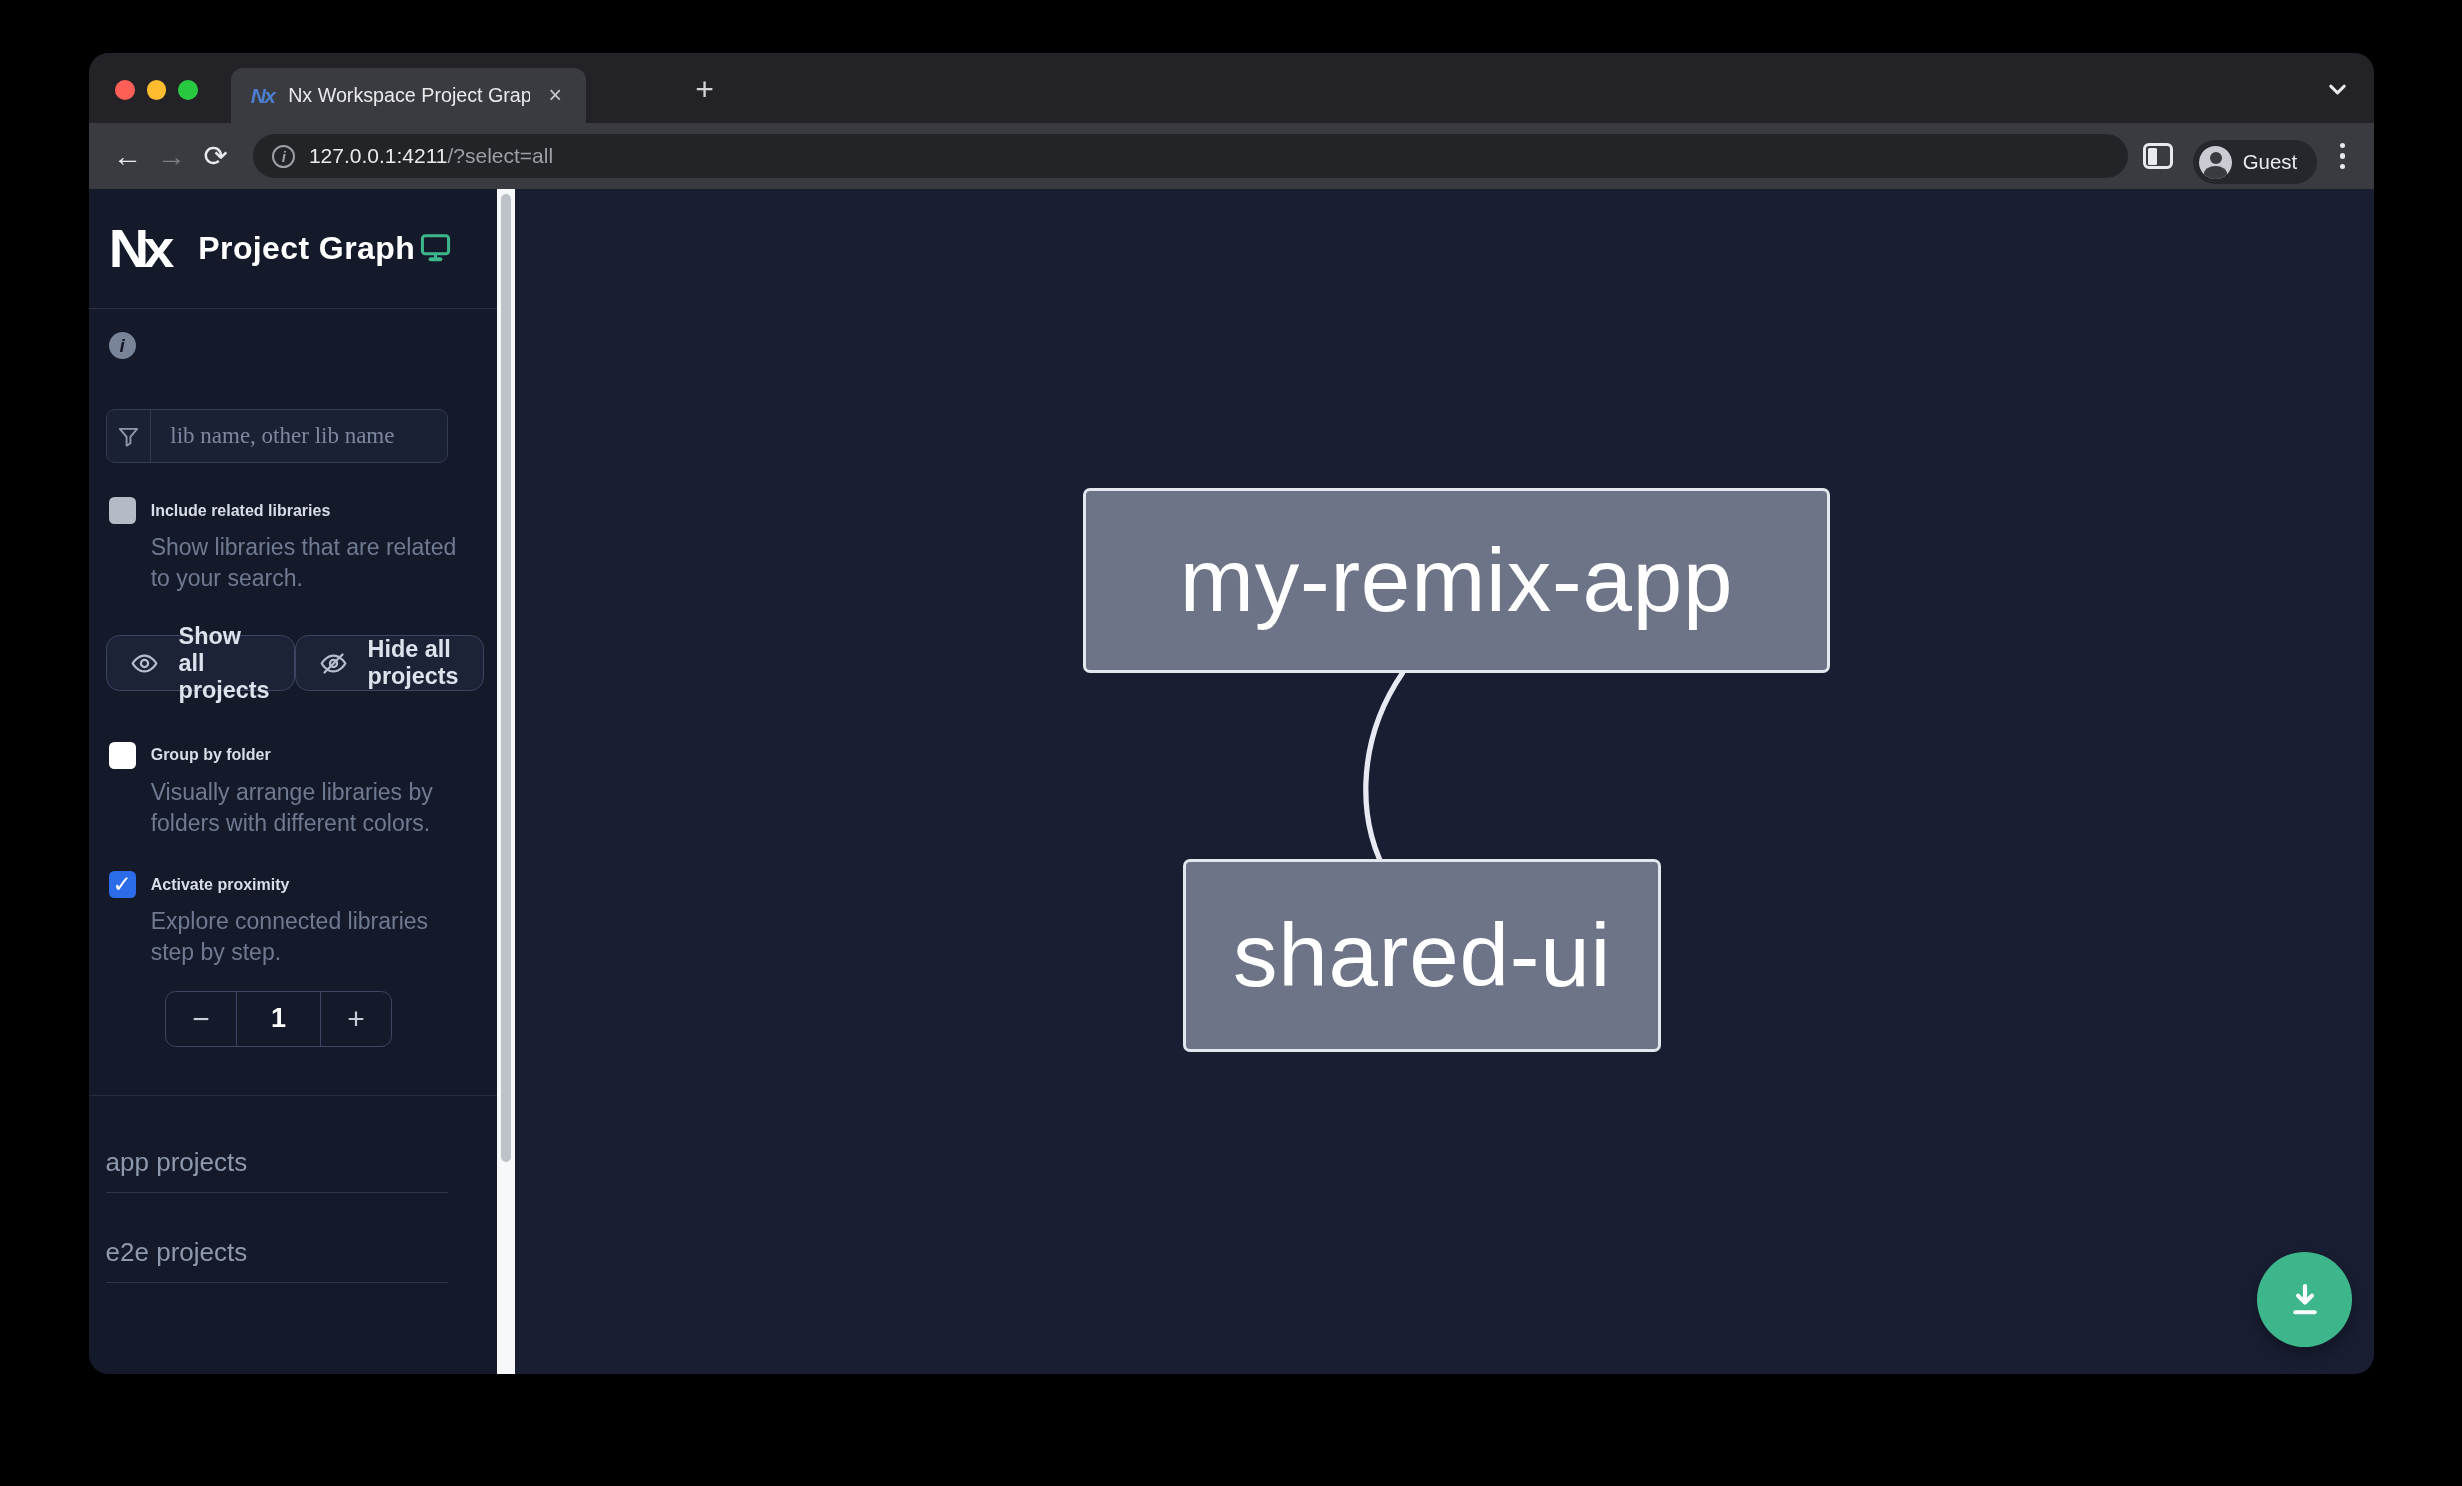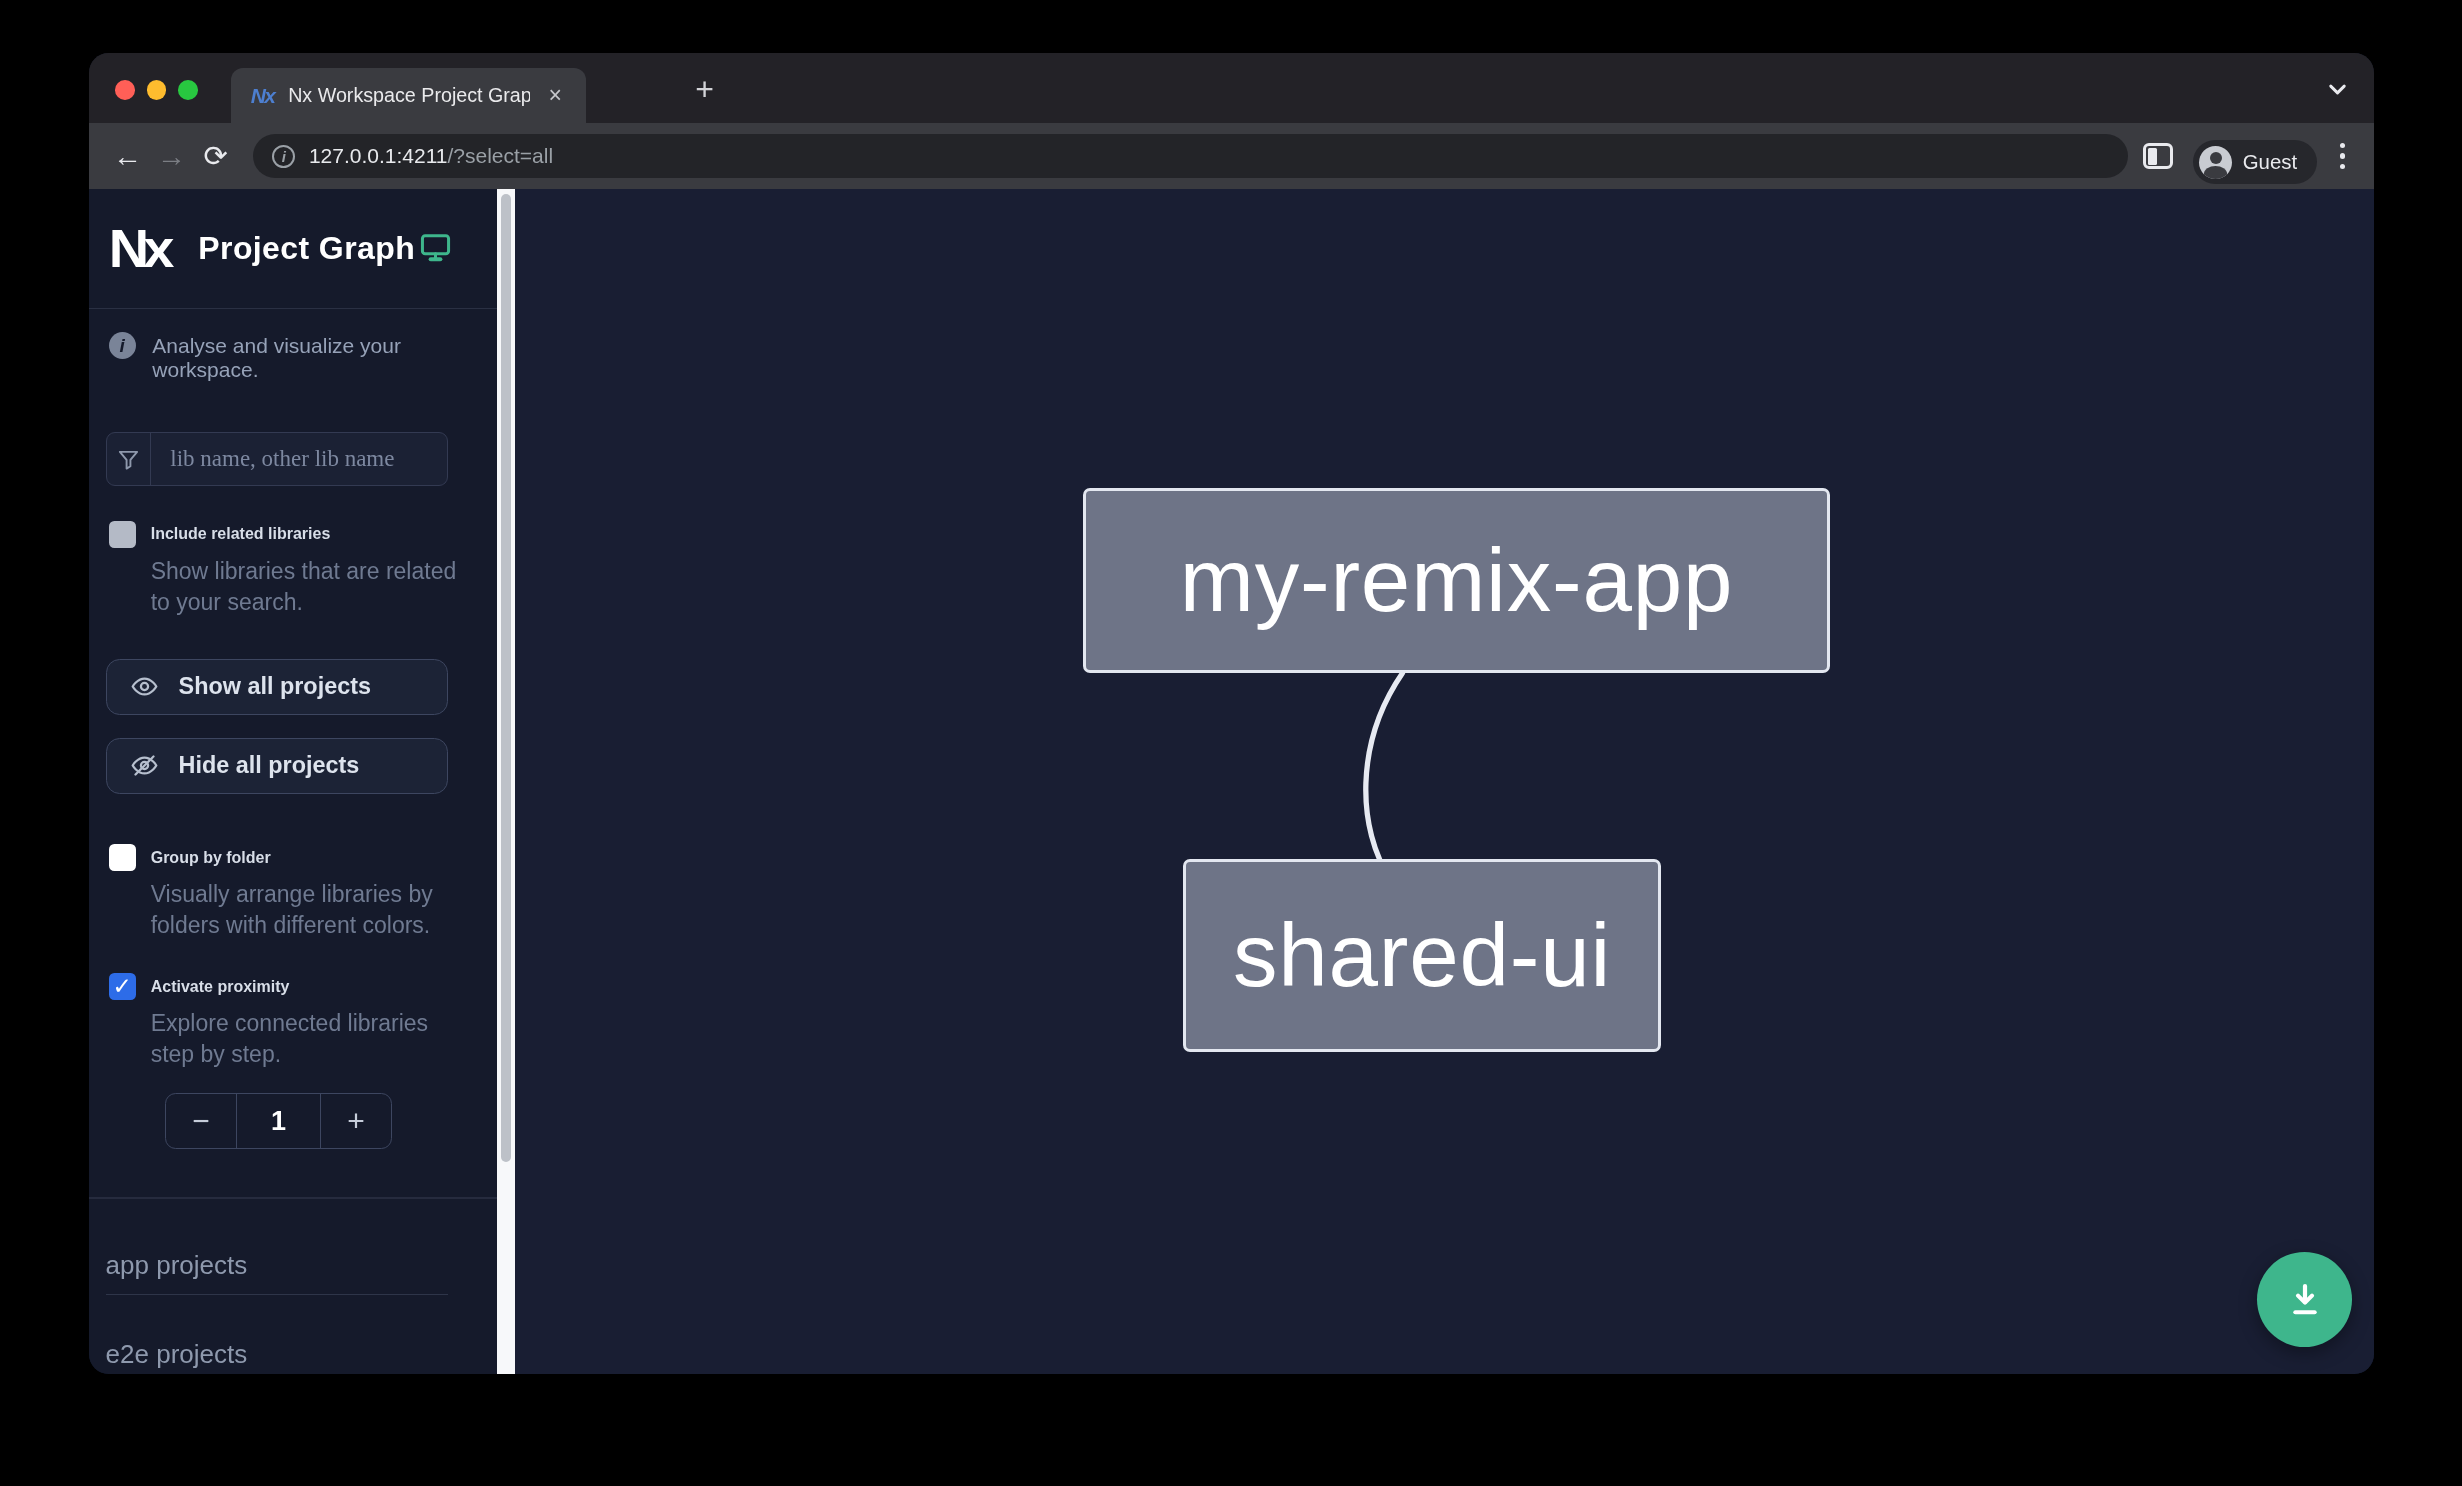--- a/index.html
+++ b/index.html
@@ -72,21 +72,21 @@
 
   .cb-row { margin:32px 19.7px 0; display:grid; grid-template-columns:42px 1fr; }
   .checkbox { width:27px; height:27px; border-radius:5.3px; background:#fff; margin-top:2.3px; position:relative; }
   .checkbox.muted { background:#b4bac6; }
   .checkbox.checked { background:#2d6ce8; }
   .checkbox.checked::after { content:"✓"; position:absolute; inset:0; color:#fff; font-size:23px; font-weight:700;
                              display:flex; align-items:center; justify-content:center; }
   .cb-label { font-size:16px; font-weight:600; color:#d8dee8; line-height:32px; }
   .cb-desc  { grid-column:2; font-size:23px; color:#6f7a91; line-height:31px; margin-top:5.3px; max-width:327px; }
 
-  .btn-stack { margin:41px 0 0 16.6px; width:342px; display:flex; flex-direction:column; gap:23px; }
+  .btn-stack { margin:41px 0 0 16.6px; width:342px; display:flex; flex-direction:row; }
   .sb-btn { height:56px; background:#1c2336; border:1.5px solid #3d4660; border-radius:13.6px;
             display:flex; align-items:center; gap:21px; padding:0 24px; color:#dde3ed; font-size:23.4px; font-weight:600; }
   .sb-btn svg { flex:none; }
 
   .stepper { margin:23px 0 0 76px; width:227px; height:56px; border:1.5px solid #3d4660; border-radius:10.6px;
              display:flex; align-items:stretch; overflow:hidden; }
   .step-btn { flex:0 0 70px; display:flex; align-items:center; justify-content:center; font-size:30px; color:#c6cdda; }
   .step-val { flex:1; display:flex; align-items:center; justify-content:center; font-size:27px; font-weight:700;
               color:#fff; border-left:1.5px solid #3d4660; border-right:1.5px solid #3d4660; }
 
@@ -160,21 +160,20 @@
           <svg viewBox="0 0 24 24" width="35" height="33" fill="none" stroke="#3eb68c" stroke-width="2.2" stroke-linecap="round" stroke-linejoin="round">
             <rect x="2.5" y="3.5" width="19" height="13" rx="2"></rect>
             <path d="M12 16.5v3"></path>
             <path d="M8.5 20.5h7" stroke-width="3"></path>
           </svg>
         </span>
       </div>
 
       <div class="info-row">
         <span class="info-badge">i</span>
-        <span class="info-text">Analyse and visualize your workspace.</span>
       </div>
 
       <div class="filter">
         <span class="funnel-cell">
           <svg viewBox="0 0 24 24" width="23" height="23" fill="none" stroke="#8e98ac" stroke-width="2" stroke-linejoin="round">
               <path d="M3 4h18l-7 8.5V19l-4 2.5v-9L3 4z"></path>
             </svg>
         </span>
         <input value="" placeholder="lib name, other lib name" style="">
       </div>

